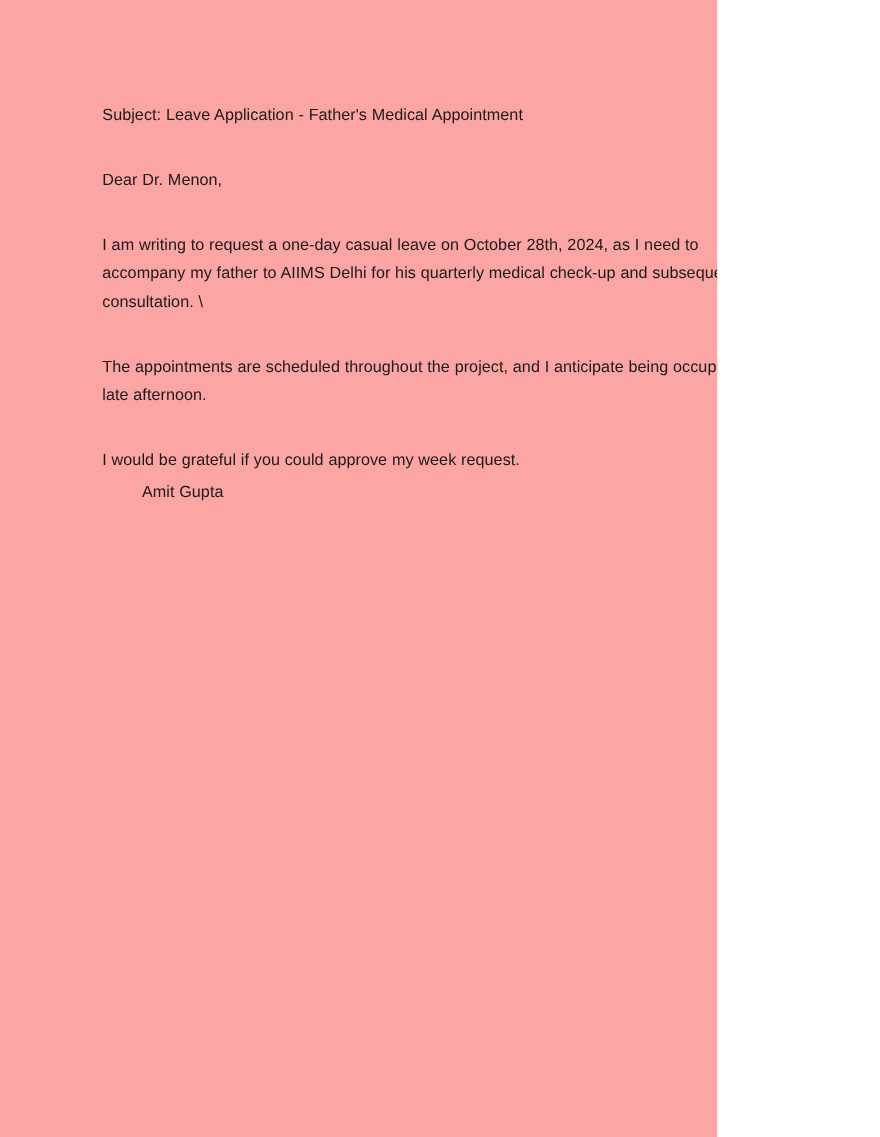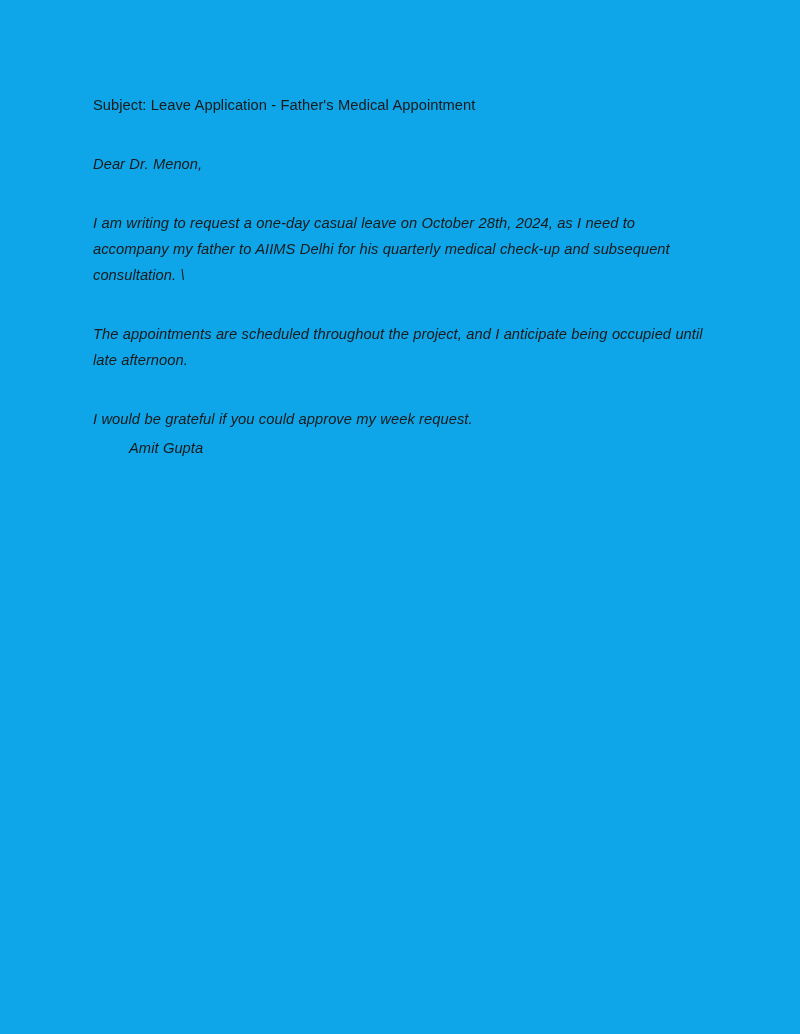--- a/index.html
+++ b/index.html
@@ -12,23 +12,23 @@
   body {
     width: 800px;
     height: 1034px;
     font-family: "Liberation Sans", sans-serif;
     color: #1a1a1a;
     -webkit-font-smoothing: antialiased;
   }
 
   .page {
     position: relative;
-    width: 800px;
+    width: 652px;
     height: 1034px;
-    background: #0ea5e9;
+    background: #fca5a5;
     overflow: hidden;
   }
 
   
   .letter-body {
     position: absolute;
     left: 93px;
     top: 92px;
     width: 614px;
   }
@@ -39,21 +39,20 @@
     color: #1a1a1a;
     text-align: left;
     margin: 0;
     letter-spacing: 0.05px;
     word-spacing: 0.2px;
   }
 
   
   .para + .para {
     margin-top: 33px;
-    font-style: italic;
   }
 
   
   .para.signature-name {
     margin-top: 3px;
     margin-left: 36px;
   }
 </style>
 </head>
 <body>

